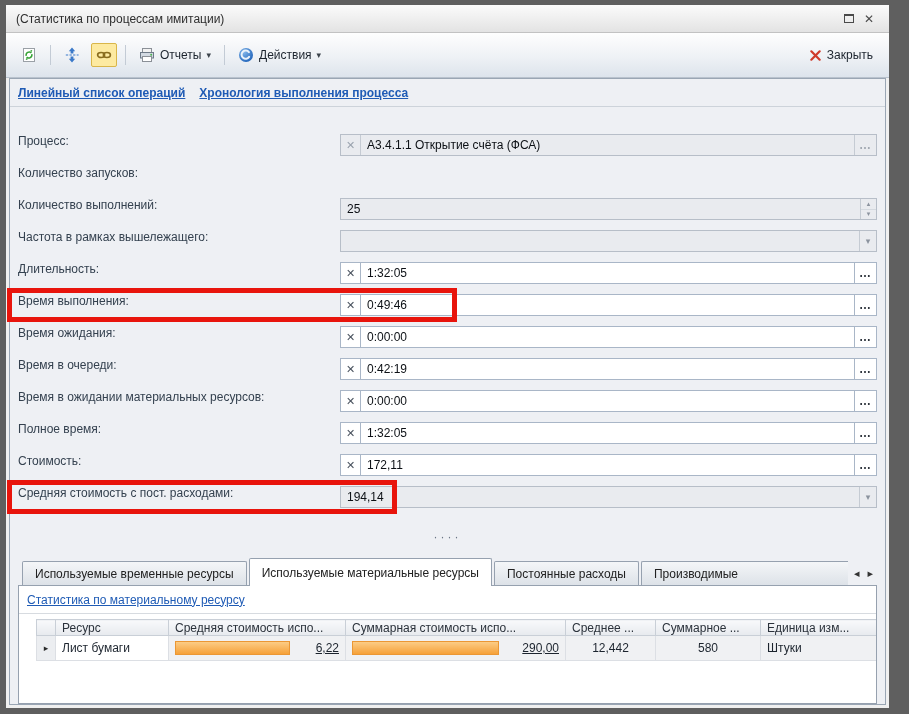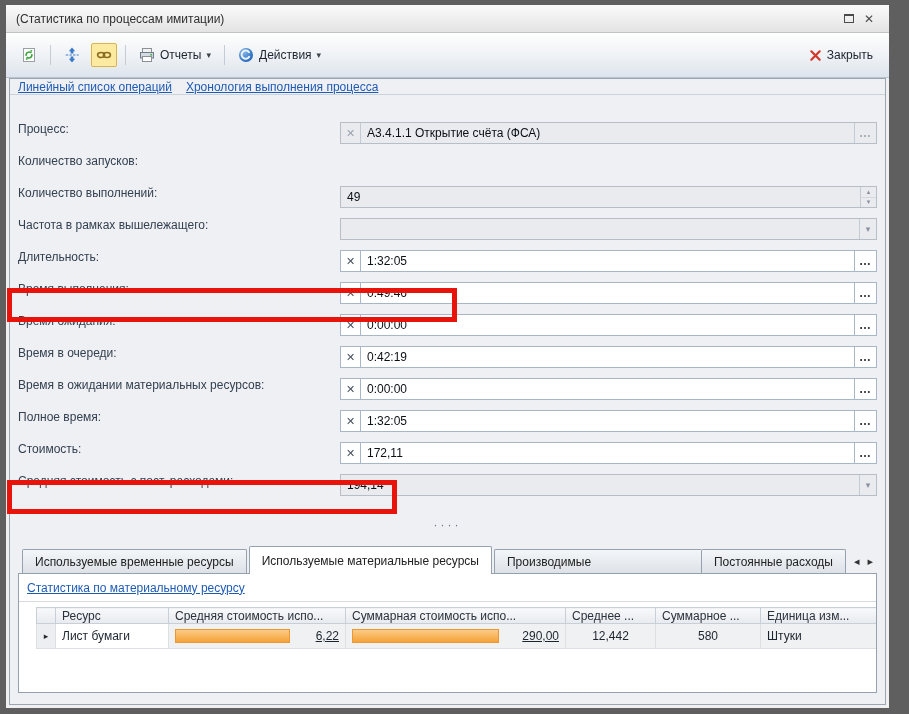--- a/index.html
+++ b/index.html
@@ -23,21 +23,21 @@
   .tbtn.toggled { background: #fdeaa1; border-color: #d9b64a; }
   .tsep { width: 1px; height: 20px; background: #c3cbd5; margin: 0 2px; }
   .tlabel { color: #1c242e; }
   .caret { font-size: 9px; color: #3c434b; }
   .toolbar .spacer { flex: 1; }
   .closebtn { display: flex; align-items: center; gap: 5px; padding: 3px 6px; cursor: pointer; }
 
   
   .panel { flex: 1; margin: 0 3px 3px 3px; border: 1px solid #9aa6b4; background: #eef0f4; display: flex; flex-direction: column; overflow: hidden; }
 
-  .navlinks { height: 16px; flex: none; display: flex; align-items: center; gap: 14px; padding: 0 8px; border-bottom: 1px solid #cdd3da; }
+  .navlinks { height: 28px; flex: none; display: flex; align-items: center; gap: 14px; padding: 0 8px; border-bottom: 1px solid #cdd3da; font-weight: bold; }
   a.link { color: #1f5bb5; text-decoration: underline; cursor: pointer; white-space: nowrap; }
 
   
   .form { padding: 27px 8px 0 8px; flex: none; }
   .frow { display: flex; align-items: flex-start; height: 22px; margin-bottom: 10px; }
   .flabel { width: 322px; flex: none; color: #34414f; }
   .fctl { flex: 1; height: 22px; display: flex; align-items: stretch; border: 1px solid #a9b6c7; background: #fff; }
   .fctl.disabled { background: #e9ebef; border-color: #b7bec8; }
   .xseg { width: 20px; flex: none; display: flex; align-items: center; justify-content: center;
     border-right: 1px solid #a9b6c7; color: #49525e; font-size: 11px; cursor: pointer; }
@@ -195,21 +195,21 @@
           </div>
         </div>
 
         <div class="frow">
           <span class="flabel">Количество запусков:</span>
         </div>
 
         <div class="frow">
           <span class="flabel">Количество выполнений:</span>
           <div class="fctl disabled">
-            <span class="fval">49</span>
+            <span class="fval">25</span>
             <span class="spinseg">
                 <span>▴</span>
                 <span>▾</span>
               </span>
           </div>
         </div>
 
         <div class="frow">
           <span class="flabel">Частота в рамках вышележащего:</span>
           <div class="fctl disabled">
@@ -289,22 +289,22 @@
           </div>
         </div>
 
       </div>
 
       <div class="splitter">····</div>
 
       <div class="tabstrip">
         <div class="tab">Используемые временные ресурсы</div>
         <div class="tab active">Используемые материальные ресурсы</div>
+        <div class="tab">Постоянные расходы</div>
         <div class="tab truncated">Производимые</div>
-        <div class="tab">Постоянные расходы</div>
         <div class="tabscroll">
           <span>◂</span>
           <span>▸</span>
         </div>
       </div>
 
       <div class="tabpage">
         <div class="pagelink-row">
           <a class="link">Статистика по материальному ресурсу</a>
         </div>

